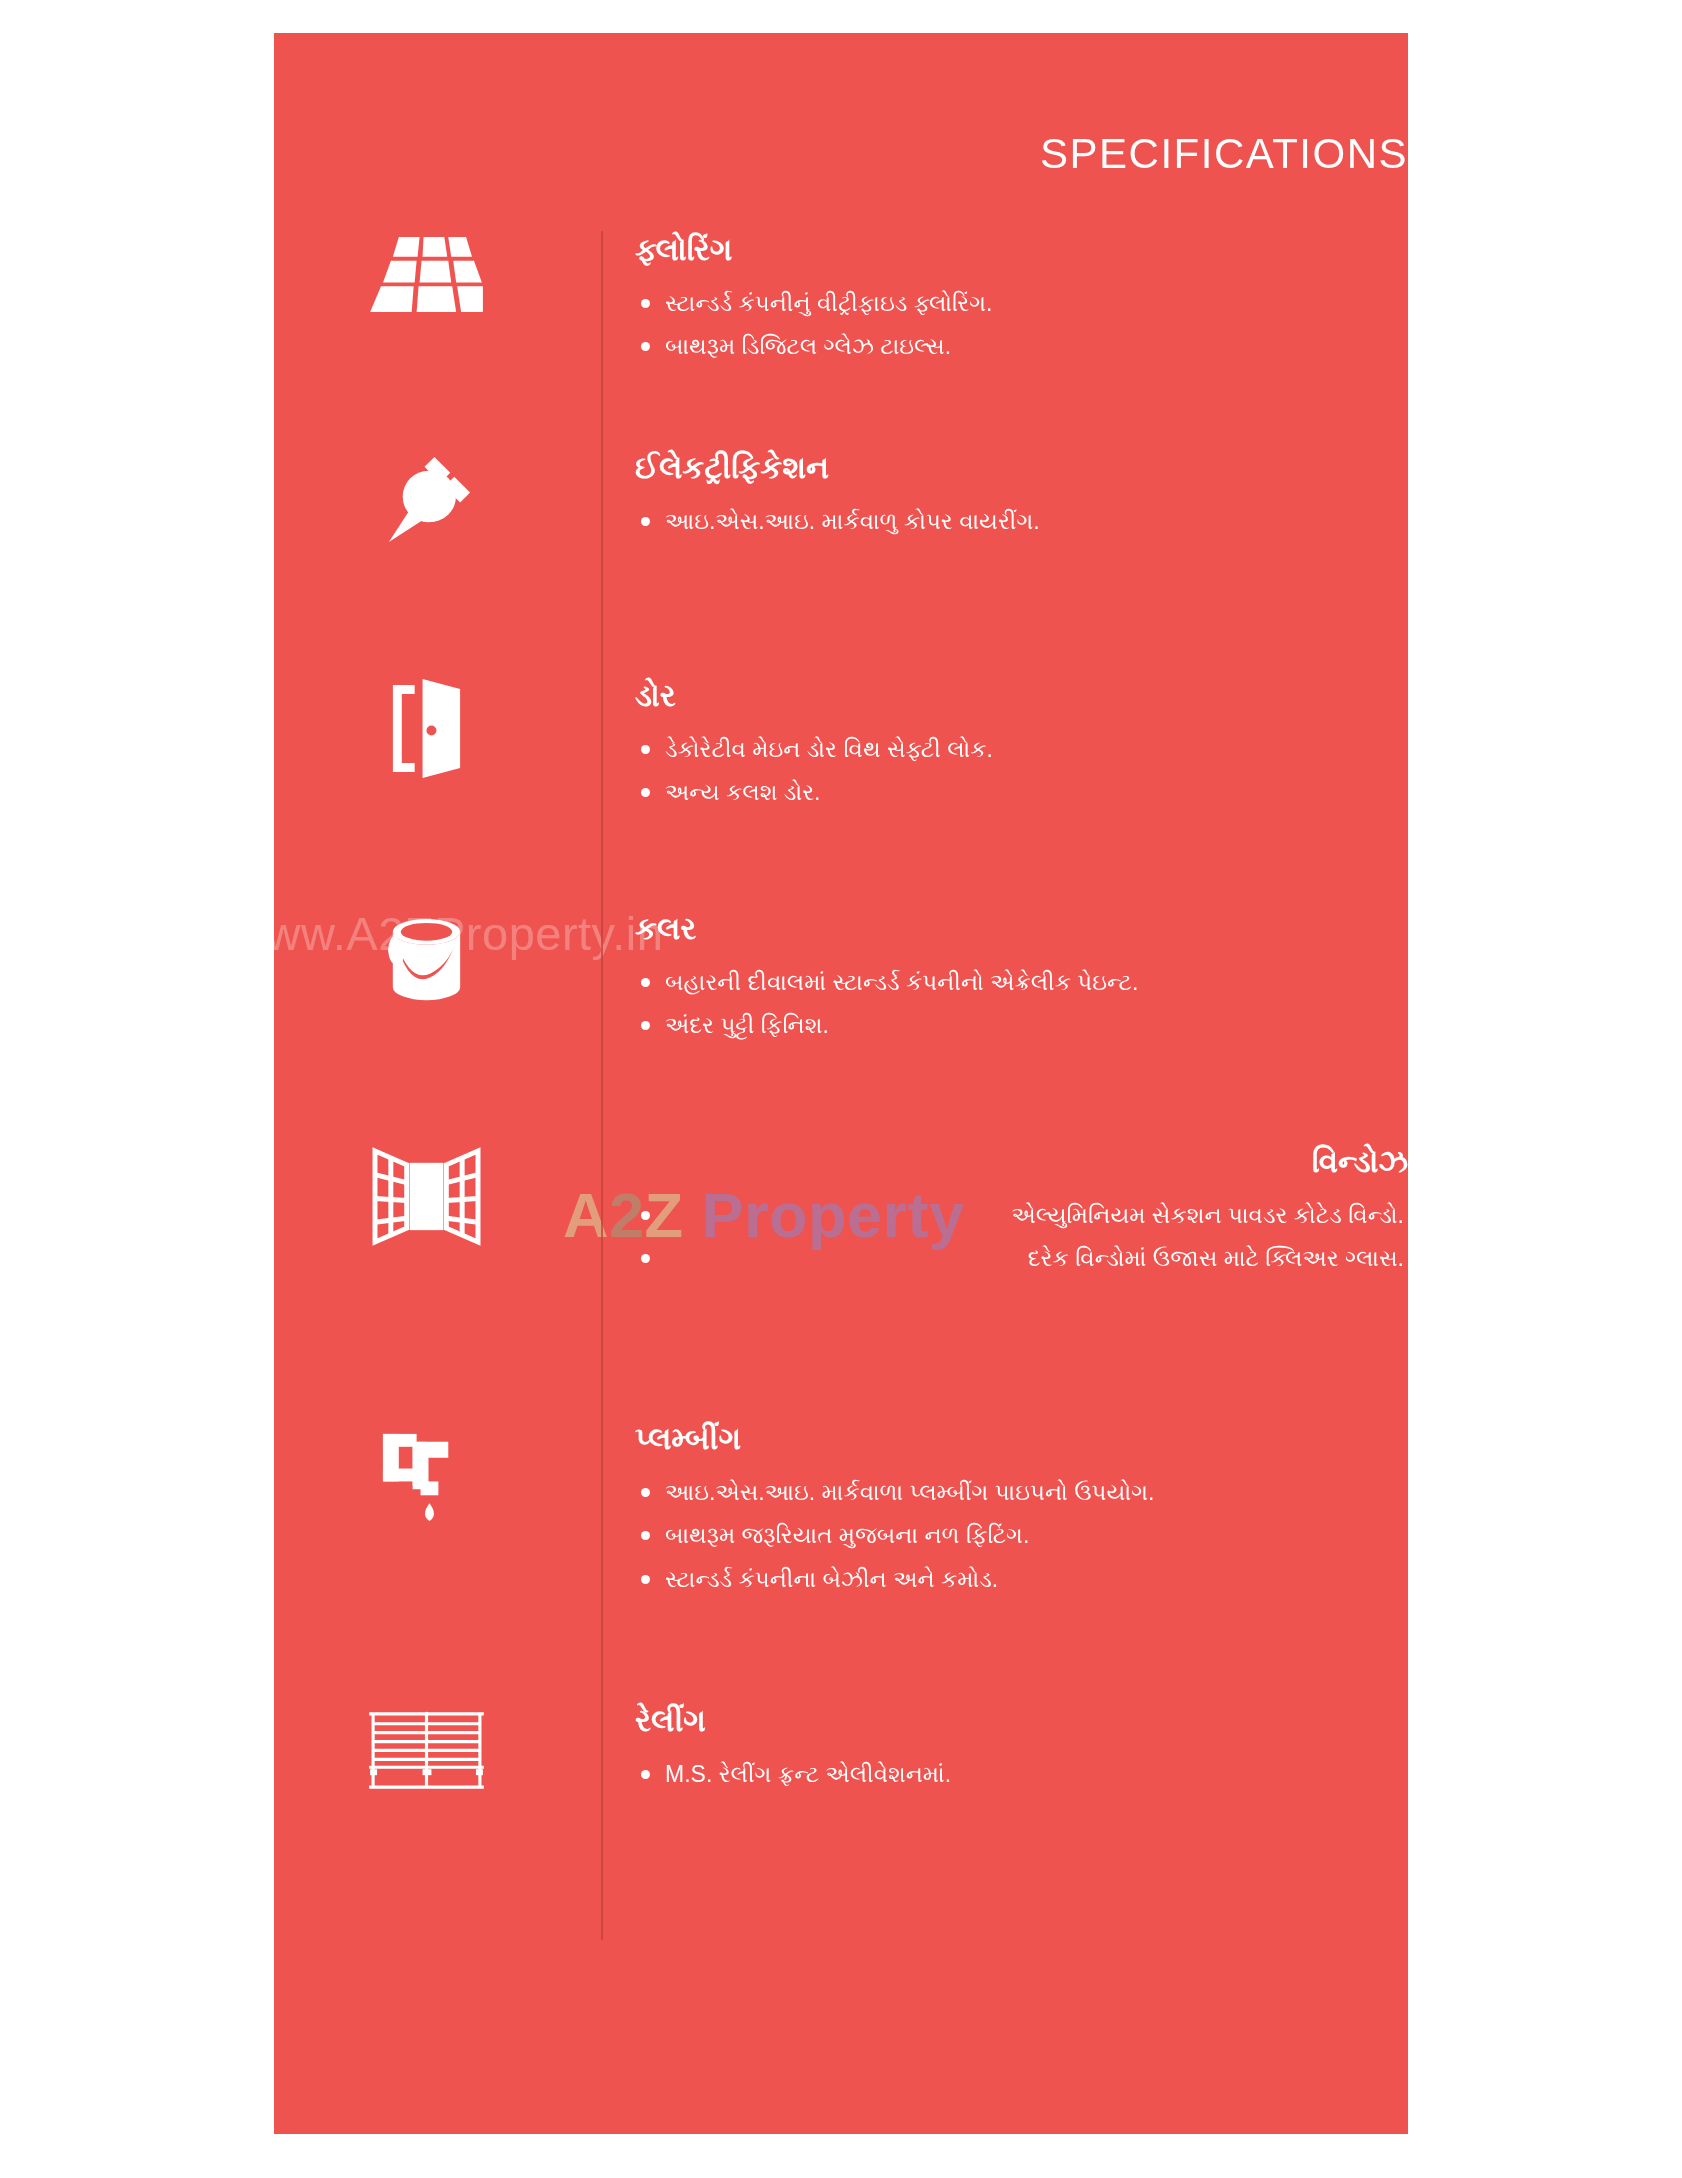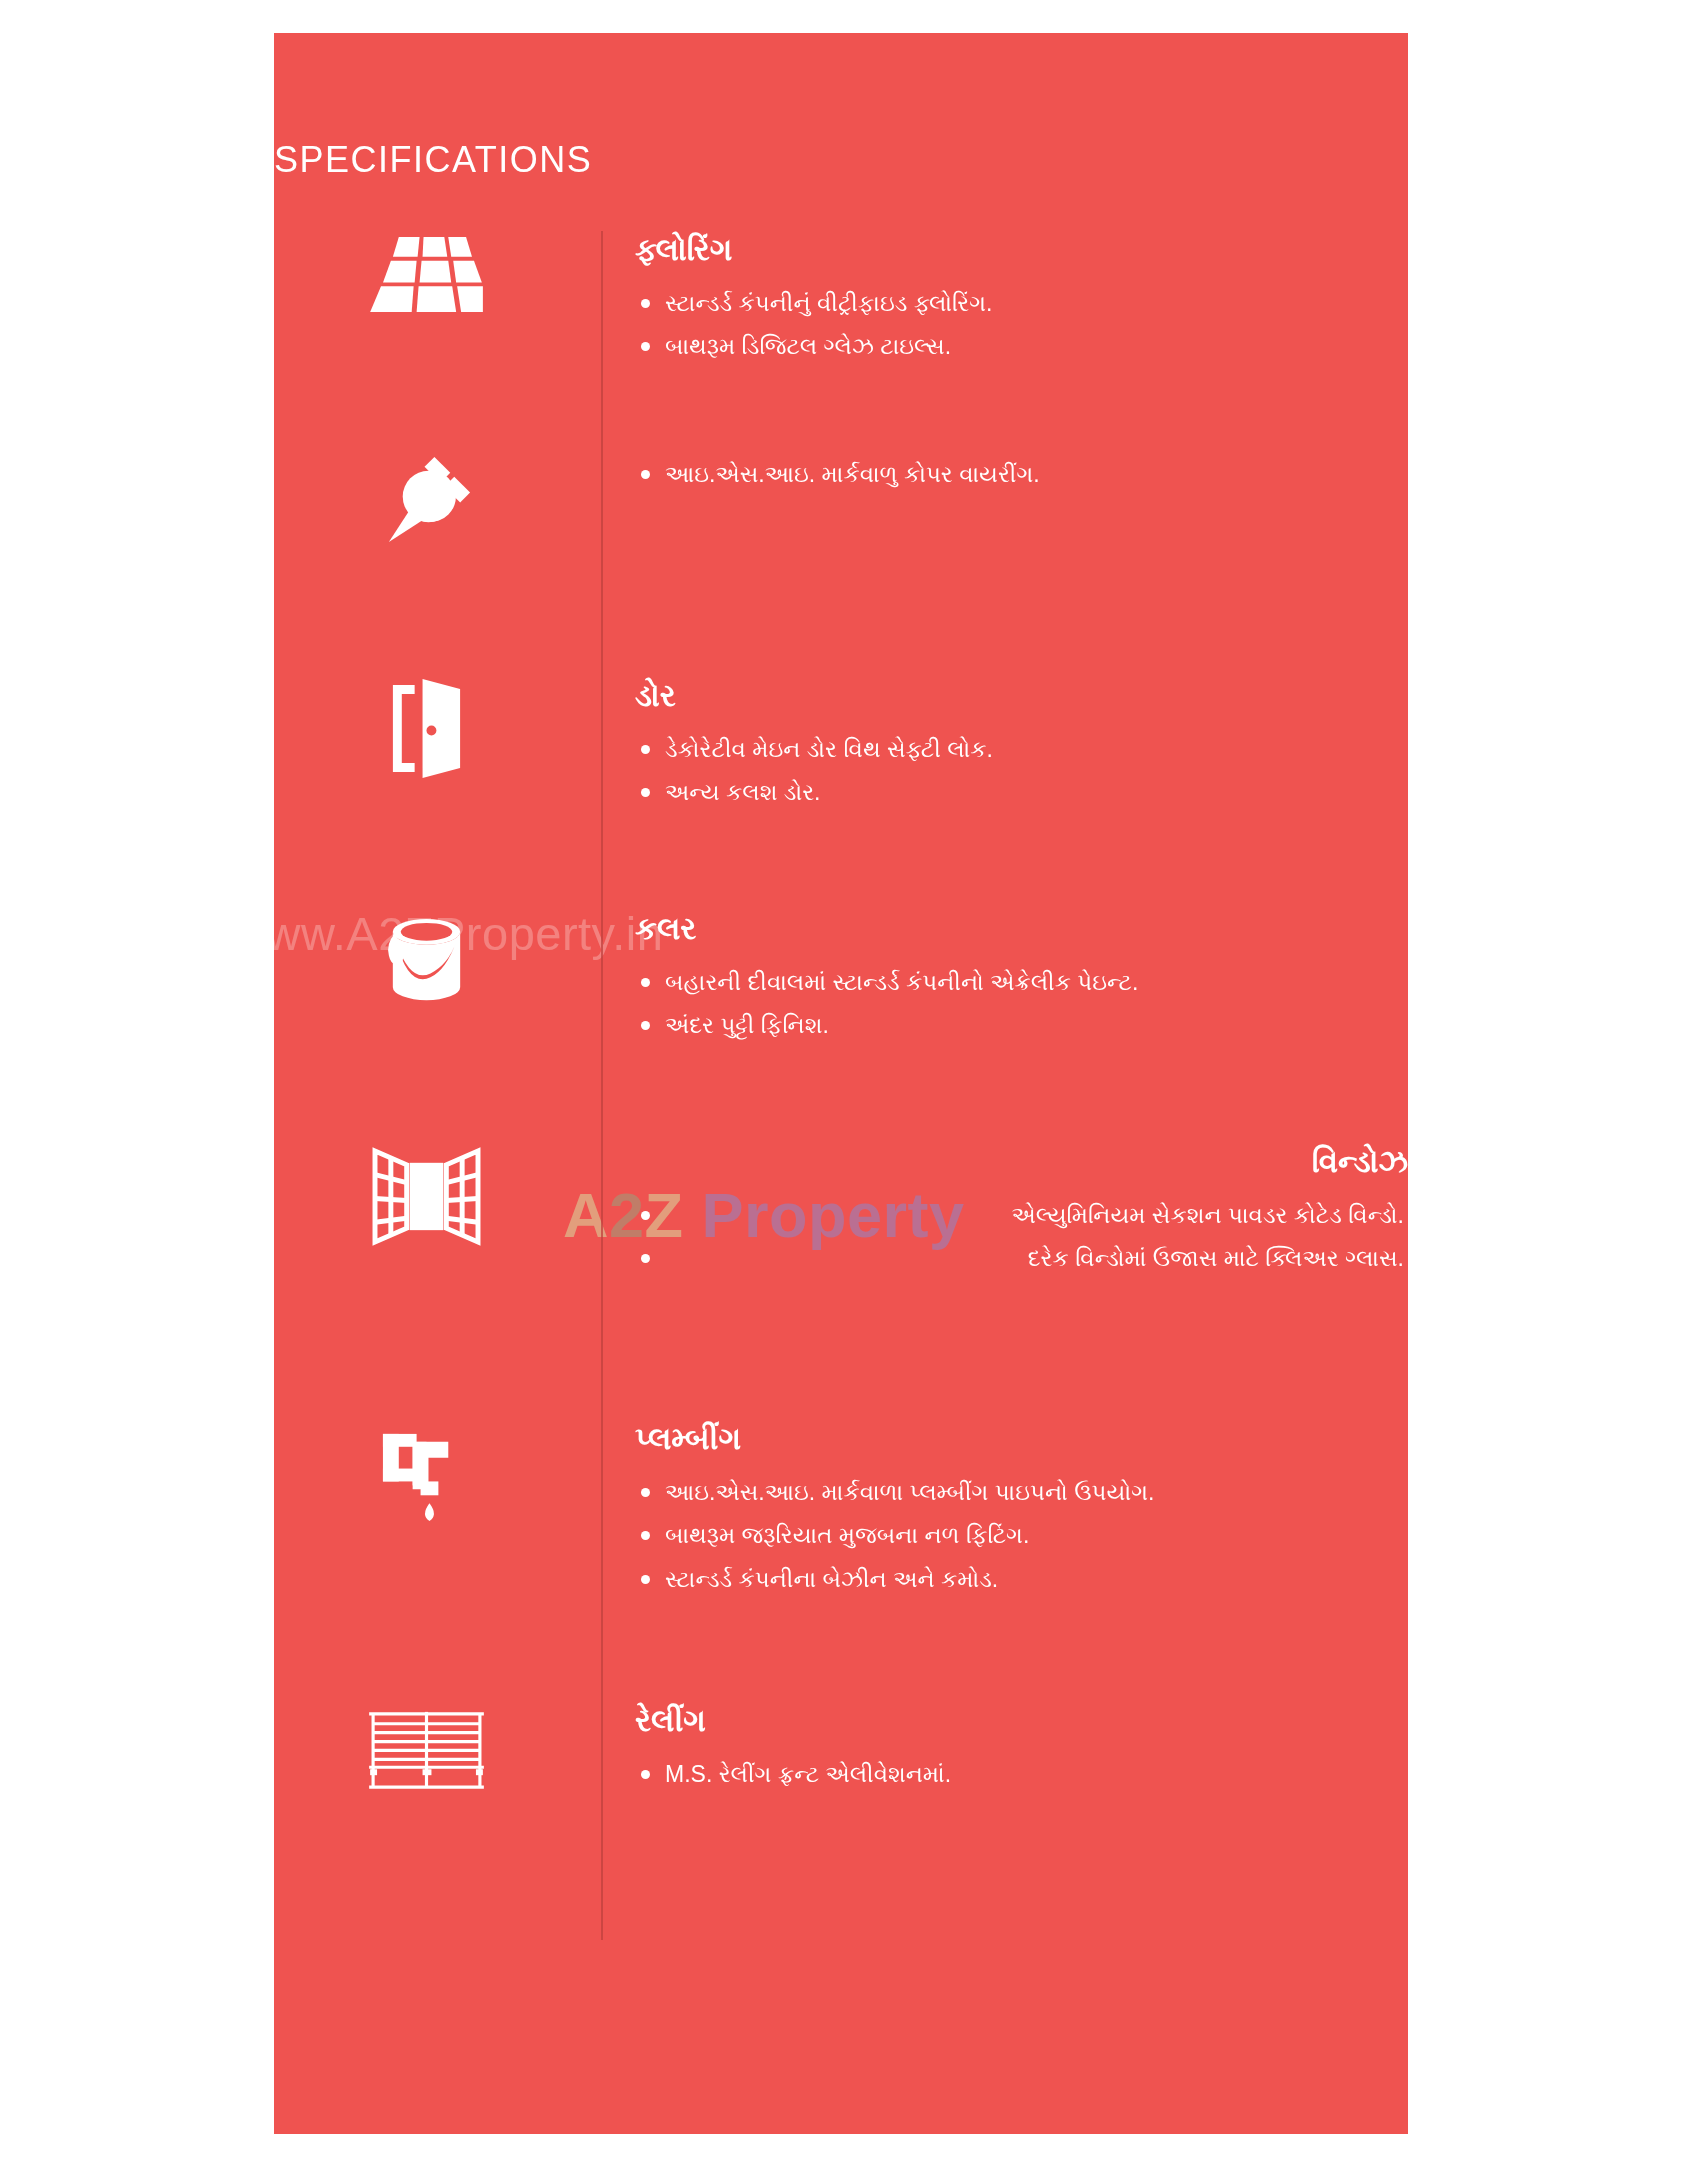--- a/index.html
+++ b/index.html
@@ -13,24 +13,24 @@
   .page{
     position:absolute;
     left:274px;top:33px;
     width:1134px;height:2101px;
     background:#ef5350;
     box-sizing:border-box;
     overflow:hidden;
   }
   .page-title{
     position:absolute;
-    left:0;right:0;top:106px;
-    text-align:left;
+    left:0;right:0;top:97px;
+    text-align:right;
     color:#ffffff;
-    font-size:36px;
+    font-size:42px;
     letter-spacing:1.5px;
     font-weight:400;
     font-family:"Liberation Sans","DejaVu Sans",sans-serif;
   }
   .spec-list{
     position:absolute;
     left:0;top:198px;width:100%;
   }
   .spec-row{
     position:relative;
@@ -167,20 +167,21 @@
             <path d="M60 8 L76 24 L66 34 L50 18 Z"></path>
             <path d="M80 28 L96 44 L86 54 L70 38 Z"></path>
             <path d="M70 26 a26 26 0 1 1 -36 36 z" transform="rotate(0 52 52)"></path>
             <circle cx="54" cy="48" r="26"></circle>
             <path d="M36 60 L48 72 L14 94 Z"></path>
           </g>
         </svg>
       </div>
       <div class="divider"></div>
       <div class="text-cell">
+        <h2 class="spec-head">ઈલેકટ્રીફિકેશન</h2>
         <ul class="bullets">
           <li>આઇ.એસ.આઇ. માર્કવાળુ કોપર વાયરીંગ.</li>
         </ul>
       </div>
     </div>
 
     <div class="spec-row r2">
       <div class="icon-cell">
         <svg width="83" height="103" viewBox="0 0 84 104" aria-hidden="true">
           <g fill="#ffffff">

